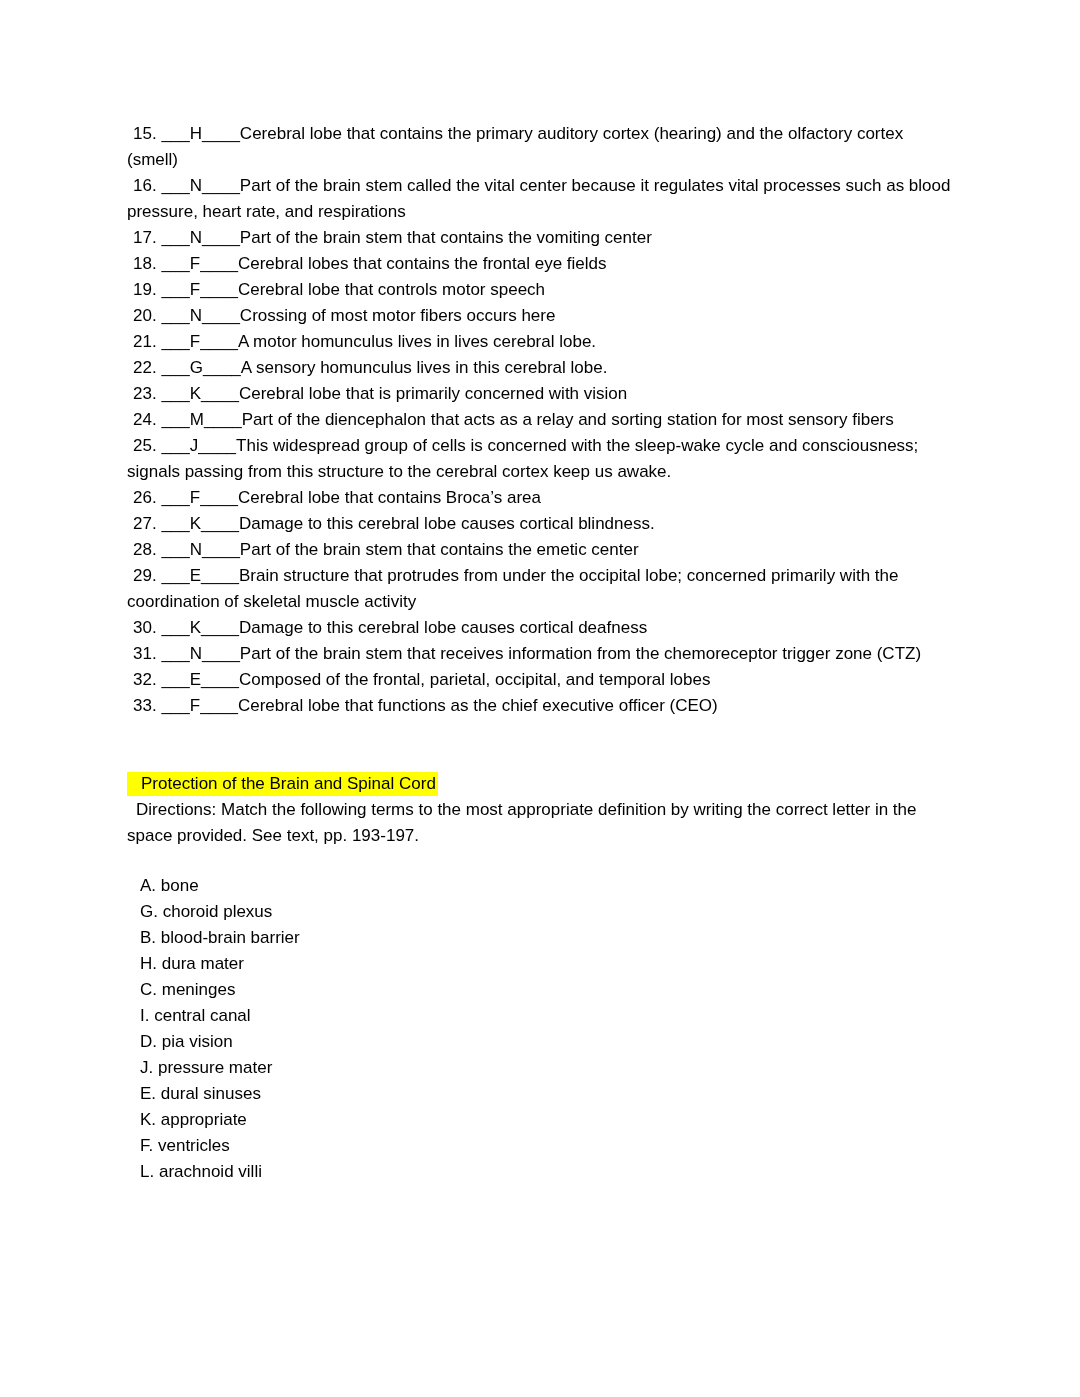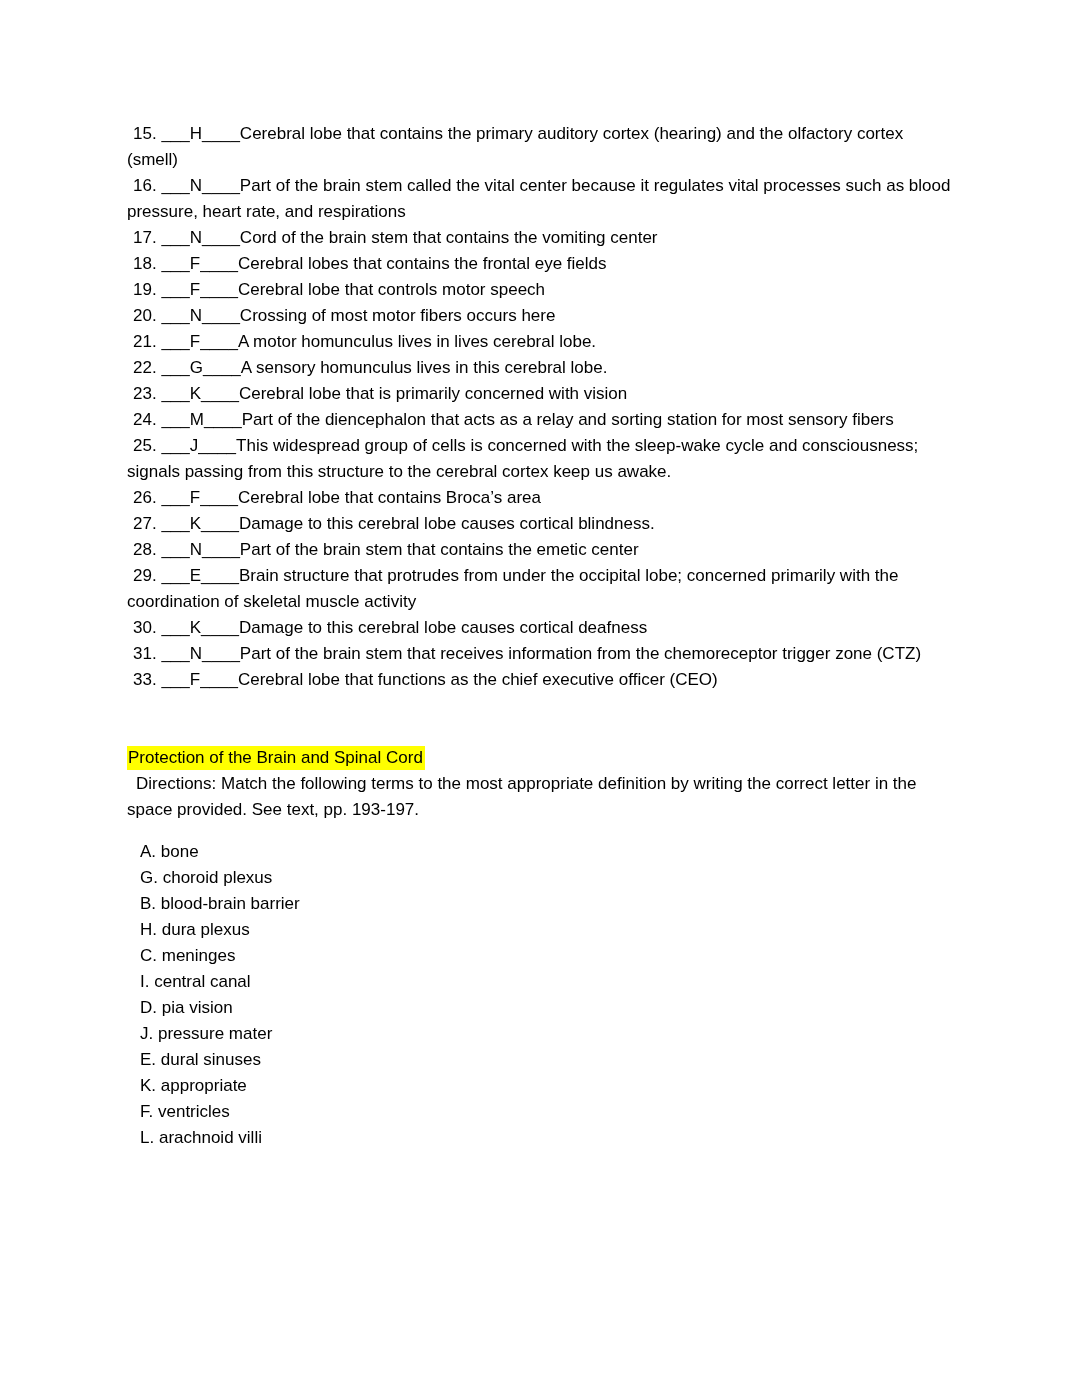--- a/index.html
+++ b/index.html
@@ -17,60 +17,61 @@
     overflow: hidden;
   }
   p { margin: 0; }
   .question { text-indent: 6px; }
   .qnum, .tletter { margin-right: 0.28em; }
   .answer-blank { white-space: pre; }
   .protection-section { margin-top: 52px; }
   .heading-line { text-indent: 0; }
   .highlight {
     background: #ffff00;
-    padding: 2px 2px 3px 1px;
+    padding: 2px 2px 3px 14px;
   }
   .directions { text-indent: 9px; }
-  .terms-list { margin-top: 16px; padding-left: 13px; }
+  .terms-list { margin-top: 24px; padding-left: 13px; }
   .term { margin: 0; }
 </style>
 </head>
 <body>
 
 <div class="page">
 
   <div class="questions-list">
       <p class="question"><span class="qnum">15.</span><span class="answer-blank">___H____</span><span class="qtext">Cerebral lobe that contains the primary auditory cortex (hearing) and the olfactory cortex (smell)</span></p>
       <p class="question"><span class="qnum">16.</span><span class="answer-blank">___N____</span><span class="qtext">Part of the brain stem called the vital center because it regulates vital processes such as blood pressure, heart rate, and respirations</span></p>
-      <p class="question"><span class="qnum">17.</span><span class="answer-blank">___N____</span><span class="qtext">Cord of the brain stem that contains the vomiting center</span></p>
+      <p class="question"><span class="qnum">17.</span><span class="answer-blank">___N____</span><span class="qtext">Part of the brain stem that contains the vomiting center</span></p>
       <p class="question"><span class="qnum">18.</span><span class="answer-blank">___F____</span><span class="qtext">Cerebral lobes that contains the frontal eye fields</span></p>
       <p class="question"><span class="qnum">19.</span><span class="answer-blank">___F____</span><span class="qtext">Cerebral lobe that controls motor speech</span></p>
       <p class="question"><span class="qnum">20.</span><span class="answer-blank">___N____</span><span class="qtext">Crossing of most motor fibers occurs here</span></p>
       <p class="question"><span class="qnum">21.</span><span class="answer-blank">___F____</span><span class="qtext">A motor homunculus lives in lives cerebral lobe.</span></p>
       <p class="question"><span class="qnum">22.</span><span class="answer-blank">___G____</span><span class="qtext">A sensory homunculus lives in this cerebral lobe.</span></p>
       <p class="question"><span class="qnum">23.</span><span class="answer-blank">___K____</span><span class="qtext">Cerebral lobe that is primarily concerned with vision</span></p>
       <p class="question"><span class="qnum">24.</span><span class="answer-blank">___M____</span><span class="qtext">Part of the diencephalon that acts as a relay and sorting station for most sensory fibers</span></p>
       <p class="question"><span class="qnum">25.</span><span class="answer-blank">___J____</span><span class="qtext">This widespread group of cells is concerned with the sleep-wake cycle and consciousness; signals passing from this structure to the cerebral cortex keep us awake.</span></p>
       <p class="question"><span class="qnum">26.</span><span class="answer-blank">___F____</span><span class="qtext">Cerebral lobe that contains Broca’s area</span></p>
       <p class="question"><span class="qnum">27.</span><span class="answer-blank">___K____</span><span class="qtext">Damage to this cerebral lobe causes cortical blindness.</span></p>
       <p class="question"><span class="qnum">28.</span><span class="answer-blank">___N____</span><span class="qtext">Part of the brain stem that contains the emetic center</span></p>
       <p class="question"><span class="qnum">29.</span><span class="answer-blank">___E____</span><span class="qtext">Brain structure that protrudes from under the occipital lobe; concerned primarily with the coordination of skeletal muscle activity</span></p>
       <p class="question"><span class="qnum">30.</span><span class="answer-blank">___K____</span><span class="qtext">Damage to this cerebral lobe causes cortical deafness</span></p>
       <p class="question"><span class="qnum">31.</span><span class="answer-blank">___N____</span><span class="qtext">Part of the brain stem that receives information from the chemoreceptor trigger zone (CTZ)</span></p>
+      <p class="question"><span class="qnum">32.</span><span class="answer-blank">___E____</span><span class="qtext">Composed of the frontal, parietal, occipital, and temporal lobes</span></p>
       <p class="question"><span class="qnum">33.</span><span class="answer-blank">___F____</span><span class="qtext">Cerebral lobe that functions as the chief executive officer (CEO)</span></p>
     </div>
 
   <div class="protection-section">
     <p class="heading-line"><span class="highlight">Protection of the Brain and Spinal Cord</span></p>
     <p class="directions">Directions: Match the following terms to the most appropriate definition by writing the correct letter in the space provided. See text, pp. 193-197.</p>
     <div class="terms-list">
         <p class="term"><span class="tletter">A.</span><span class="tterm">bone</span></p>
         <p class="term"><span class="tletter">G.</span><span class="tterm">choroid plexus</span></p>
         <p class="term"><span class="tletter">B.</span><span class="tterm">blood-brain barrier</span></p>
-        <p class="term"><span class="tletter">H.</span><span class="tterm">dura plexus</span></p>
+        <p class="term"><span class="tletter">H.</span><span class="tterm">dura mater</span></p>
         <p class="term"><span class="tletter">C.</span><span class="tterm">meninges</span></p>
         <p class="term"><span class="tletter">I.</span><span class="tterm">central canal</span></p>
         <p class="term"><span class="tletter">D.</span><span class="tterm">pia vision</span></p>
         <p class="term"><span class="tletter">J.</span><span class="tterm">pressure mater</span></p>
         <p class="term"><span class="tletter">E.</span><span class="tterm">dural sinuses</span></p>
         <p class="term"><span class="tletter">K.</span><span class="tterm">appropriate</span></p>
         <p class="term"><span class="tletter">F.</span><span class="tterm">ventricles</span></p>
         <p class="term"><span class="tletter">L.</span><span class="tterm">arachnoid villi</span></p>
       </div>
   </div>

